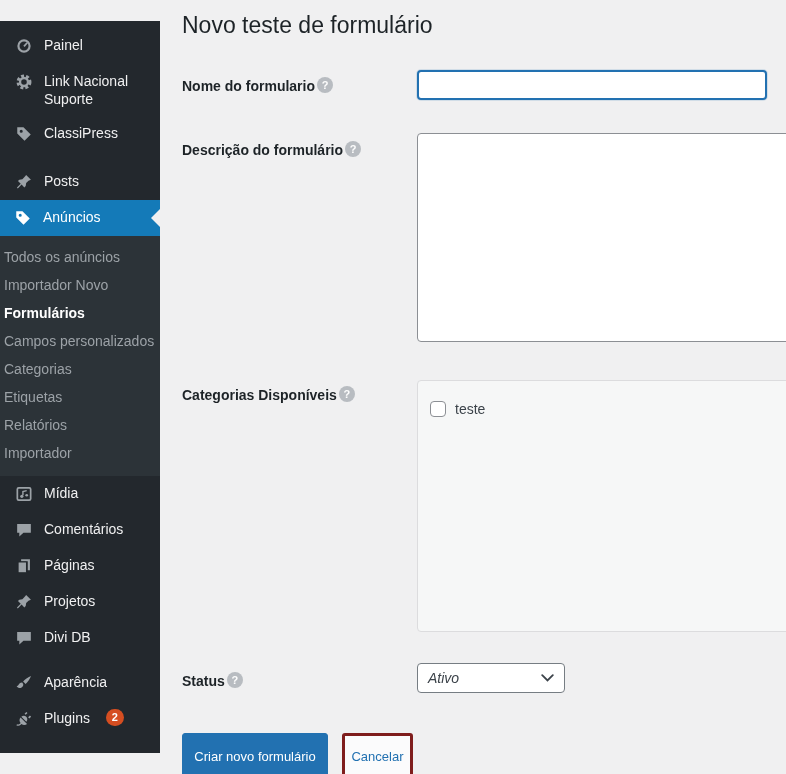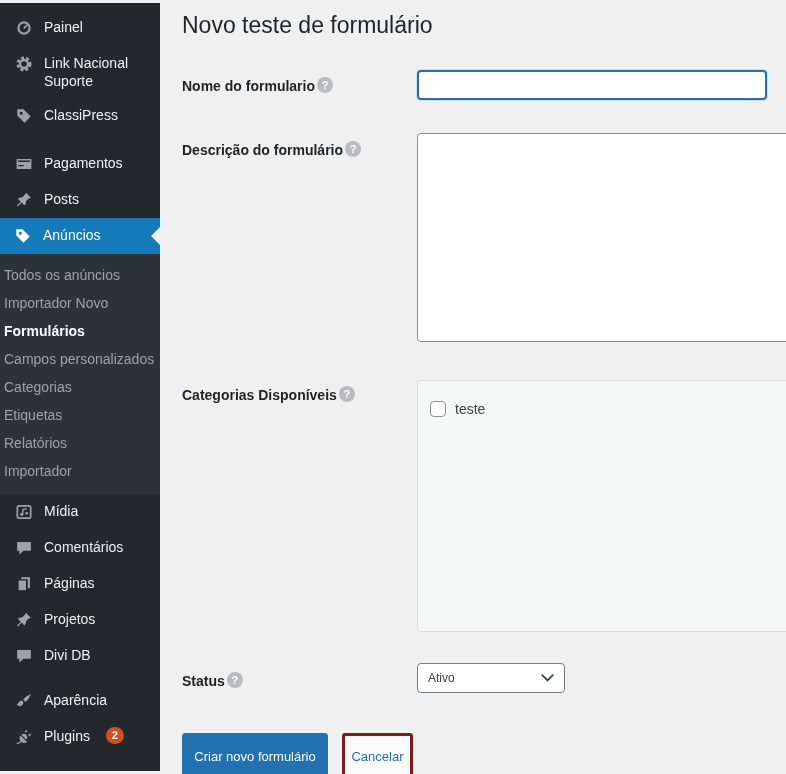--- a/index.html
+++ b/index.html
@@ -43,21 +43,21 @@
 
   .categories-box { position:absolute; left:257px; top:380px; width:414px; height:252px;
           background:#f6f7f7; border:1px solid #dcdcde; border-radius:4px; padding:20px 12px; overflow:hidden; }
   .cat-option { display:flex; align-items:center; gap:9px; }
   .checkbox { width:16px; height:16px; background:#fff; border:1px solid #8c8f94; border-radius:4px; cursor:pointer; flex:0 0 16px; }
   .cat-option-label { font-size:14px; color:#3c434a; cursor:pointer; }
 
   .status-select { position:absolute; left:257px; top:663px; width:148px; height:30px;
           background:#fff; border:1px solid #767d83; border-radius:4px; display:flex;
           align-items:center; justify-content:space-between; padding:0 10px; cursor:pointer; }
-  .status-select .sel-text { font-size:12px; color:#3c434a; }
+  .status-select .sel-text { font-size:14px; color:#3c434a;font-style:italic; }
   .status-select .chev { color:#3c434a; display:flex; }
 
   .btn { position:absolute; top:733px; height:46px; border-radius:3px; font-size:13px;
          font-family:inherit; cursor:pointer; }
   .btn-primary { left:22px; width:146px; background:#2271b1; border:1px solid #2271b1; color:#fff; }
   .btn-secondary { left:182px; width:71px; background:#fbfbfc; border:3px solid #7f1d1d; color:#2271b1; }
 </style>
 </head>
 <body>
 
@@ -89,28 +89,20 @@
       <span class="icon">
         <svg width="18" height="18" viewBox="0 0 20 20">
             <path fill-rule="evenodd" fill="currentColor" d="M2.5 2.5h6.9l8.1 8.1-6.9 6.9-8.1-8.1V2.5z M6.9 5.2a1.7 1.7 0 1 0 0 3.4 1.7 1.7 0 0 0 0-3.4z"></path>
           </svg>
       </span>
       <span>ClassiPress</span>
     </div>
 
     <div class="menu-sep"></div>
 
-    <div class="menu-item">
-      <span class="icon">
-        <svg width="18" height="18" viewBox="0 0 20 20">
-            <path fill-rule="evenodd" fill="currentColor" d="M1.8 4.5h16.4v11H1.8v-11z M3.4 6.2v1.6h13.2V6.2H3.4z M3.4 11h6.2v1.4H3.4V11z"></path>
-          </svg>
-      </span>
-      <span>Pagamentos</span>
-    </div>
 
     <div class="menu-item">
       <span class="icon">
         <svg width="18" height="18" viewBox="0 0 20 20">
             <path fill="currentColor" d="M12.4 2.3l5.3 5.3-2.7.9-2.6 2.6-.5 3.4-1.5 1.5-3.1-3.1-4.2 4.2-.9-.9 4.2-4.2-3.1-3.1 1.5-1.5 3.4-.5 2.6-2.6z"></path>
           </svg>
       </span>
       <span>Posts</span>
     </div>
 

